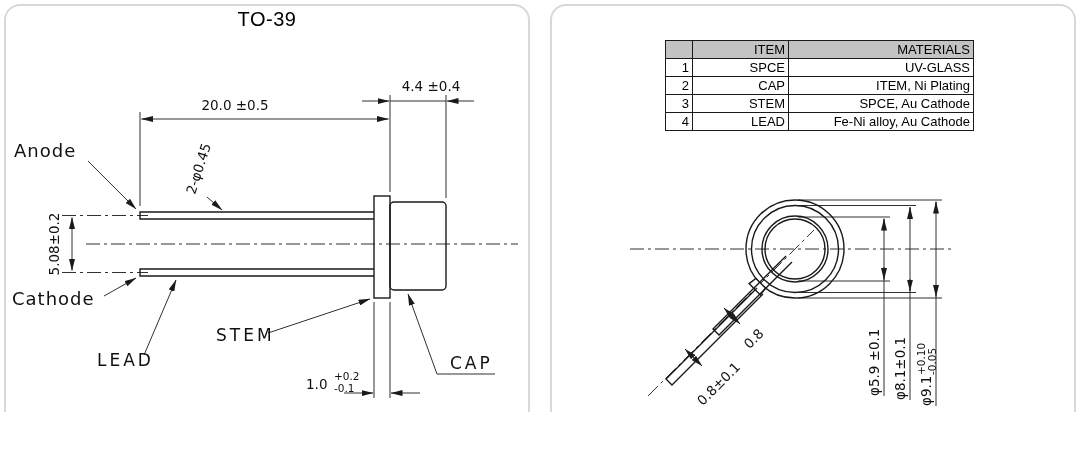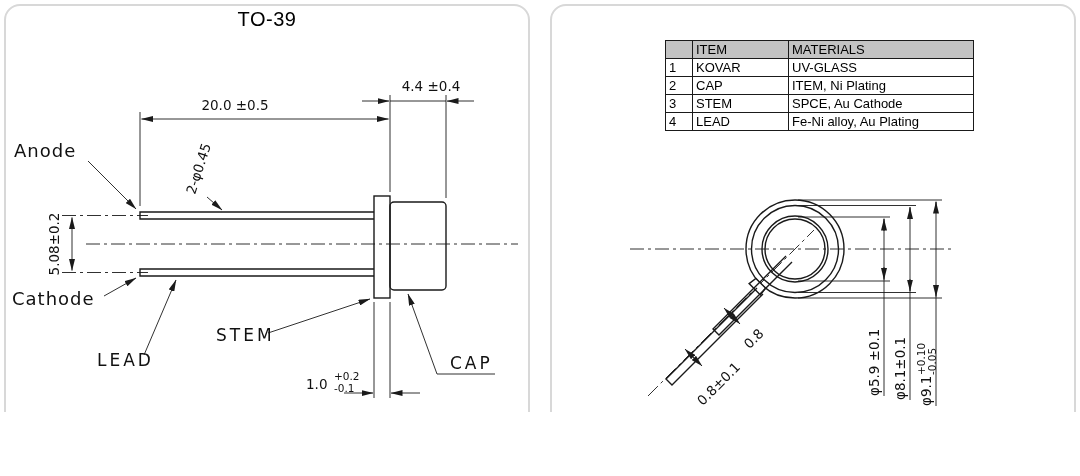--- a/index.html
+++ b/index.html
@@ -3,21 +3,21 @@
 <meta charset="utf-8">
 <style>
   * { margin:0; padding:0; box-sizing:border-box; }
   html,body { width:1080px; height:476px; background:#fff; font-family:"Liberation Sans",sans-serif; }
   .page { position:relative; width:1080px; height:412px; background:#fff; overflow:hidden; }
   .panel { position:absolute; top:4px; height:468px; background:#fff; border:2px solid #d8d8d8; border-radius:16px; }
   .panel-left { left:4px; width:526px; }
   .panel-right { left:550px; width:526px; }
   .title { position:absolute; top:2px; left:0; right:0; text-align:center; font-size:20px; color:#000; letter-spacing:.5px; }
   .materials { position:absolute; left:113px; top:34px; border-collapse:collapse; font-size:13px; color:#000; table-layout:fixed; }
-  .materials th, .materials td { border:1px solid #1a1a1a; text-align:left; padding:0 3px; height:18px; font-weight:400; white-space:nowrap; overflow:hidden; }
+  .materials th, .materials td { border:1px solid #1a1a1a; text-align:right; padding:0 3px; height:18px; font-weight:400; white-space:nowrap; overflow:hidden; }
   .materials th { background:#c3c3c3; }
   .c-no { width:27px; } .c-item { width:96px; } .c-mat { width:185px; }
   .overlay { position:absolute; left:0; top:0; width:1080px; height:476px; pointer-events:none; }
   .ln { stroke:#1a1a1a; stroke-width:1.4; fill:none; }
   .th { stroke:#1a1a1a; stroke-width:0.9; fill:none; }
   .cl { stroke:#1a1a1a; stroke-width:0.9; fill:none; stroke-dasharray:14 4 3 4; }
   .tab { fill:#fff; stroke:#1a1a1a; stroke-width:1.4; }
   .dt  { font-family:"DejaVu Sans",sans-serif; font-size:13.5px; fill:#111; }
   .dts { font-size:10.5px; }
   .lbl  { font-family:"DejaVu Sans",sans-serif; font-size:18px; fill:#111; letter-spacing:1px; }
@@ -37,37 +37,37 @@
       <thead>
         <tr>
           <th class="c-no"></th>
           <th class="c-item">ITEM</th>
           <th class="c-mat">MATERIALS</th>
         </tr>
       </thead>
       <tbody>
         <tr>
           <td>1</td>
-          <td>KOVAR</td>
+          <td>SPCE</td>
           <td>UV-GLASS</td>
         </tr>
         <tr>
           <td>2</td>
           <td>CAP</td>
           <td>ITEM, Ni Plating</td>
         </tr>
         <tr>
           <td>3</td>
           <td>STEM</td>
           <td>SPCE, Au Cathode</td>
         </tr>
         <tr>
           <td>4</td>
           <td>LEAD</td>
-          <td>Fe-Ni alloy, Au Plating</td>
+          <td>Fe-Ni alloy, Au Cathode</td>
         </tr>
       </tbody>
     </table>
   </div>
 
   <svg class="overlay" viewBox="0 0 1080 476">
     <defs>
       <marker id="arr" viewBox="0 0 12 6" refX="11.5" refY="3" markerWidth="12" markerHeight="6" markerUnits="userSpaceOnUse" orient="auto-start-reverse">
         <path d="M0,0 L12,3 L0,6 Z" fill="#1a1a1a"></path>
       </marker>

